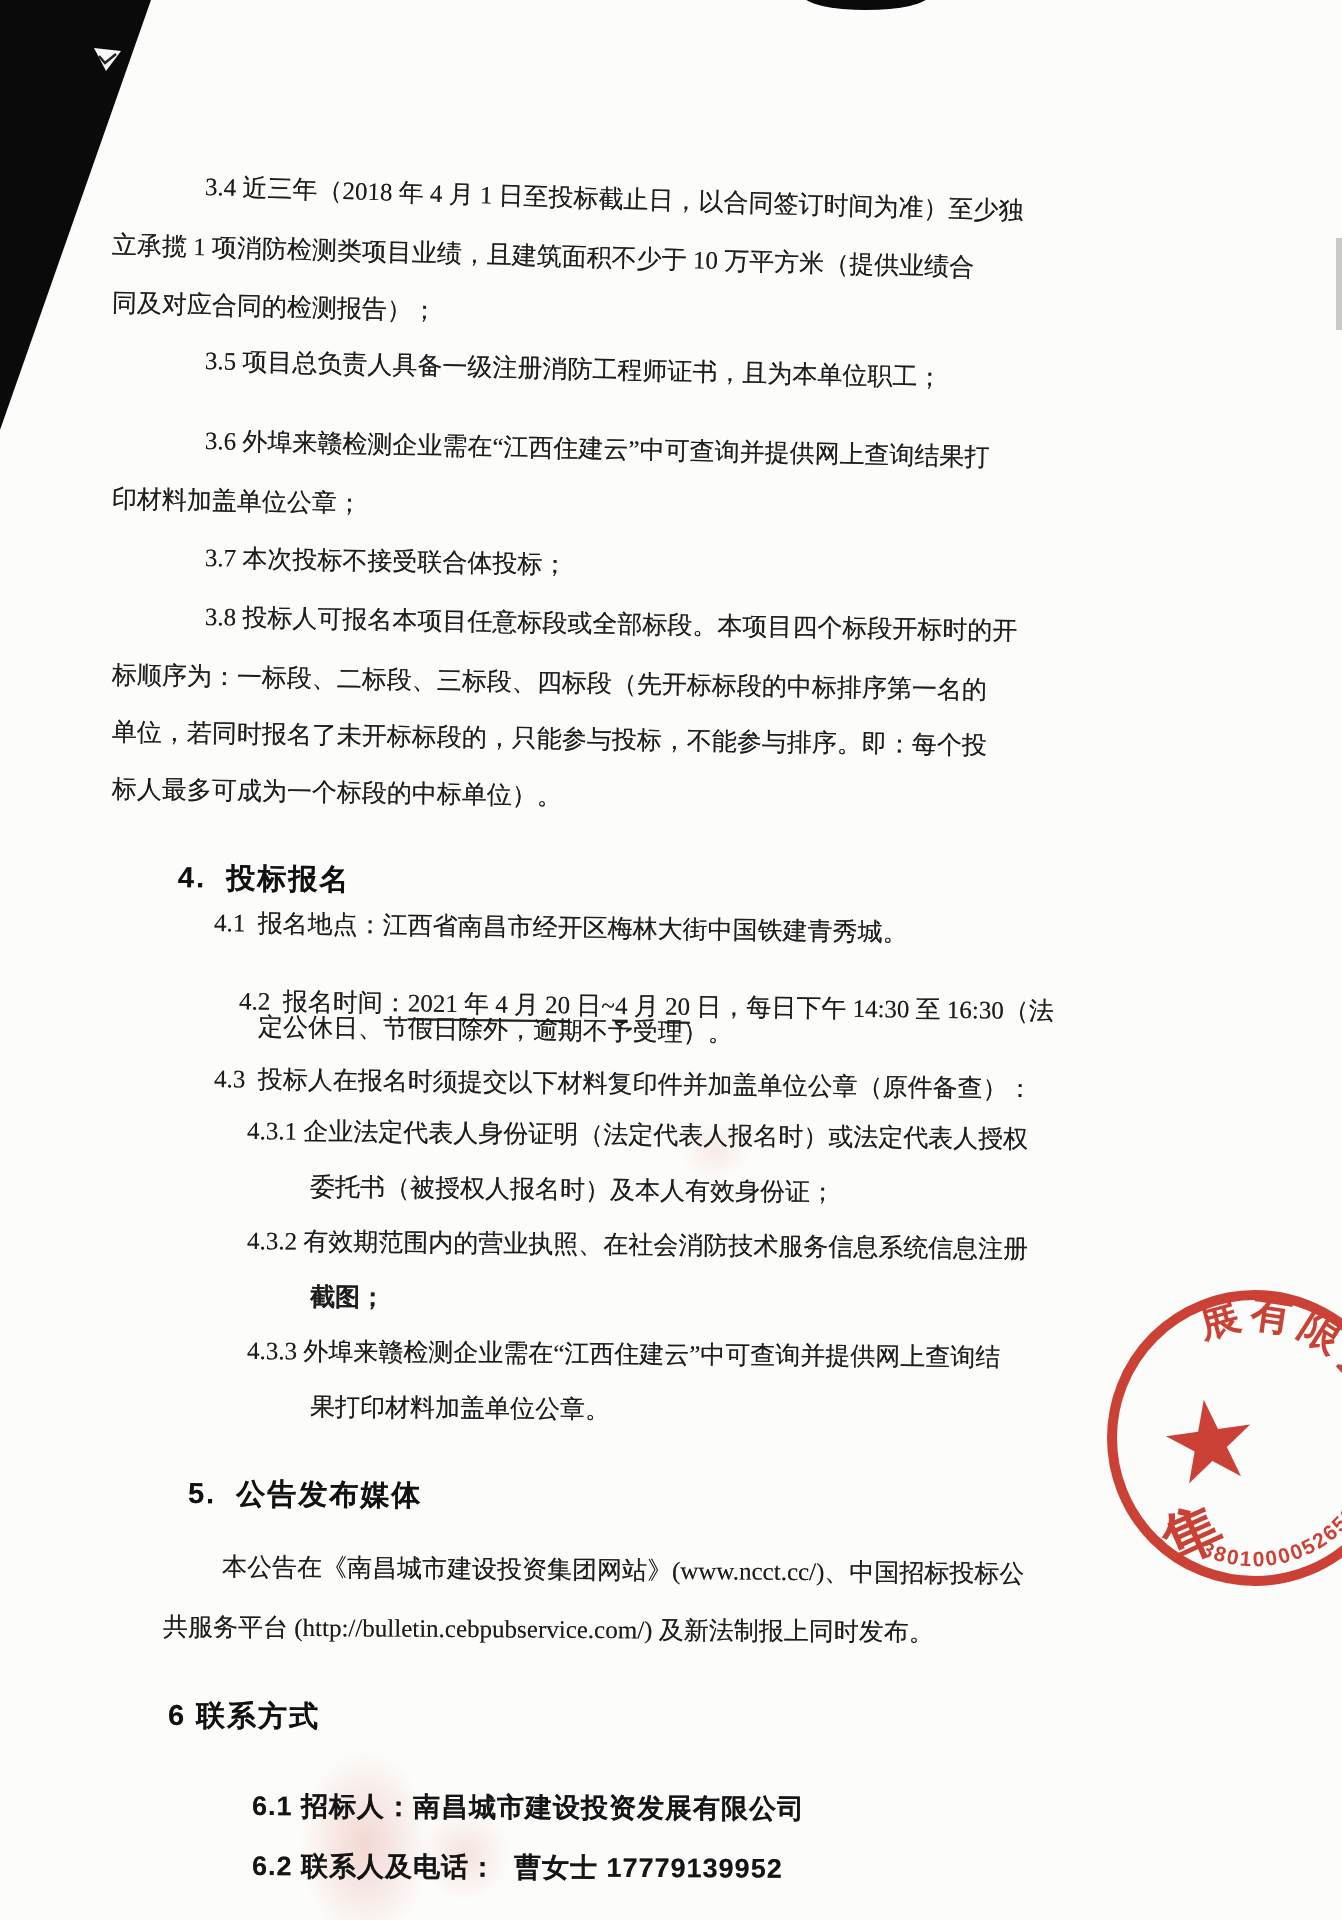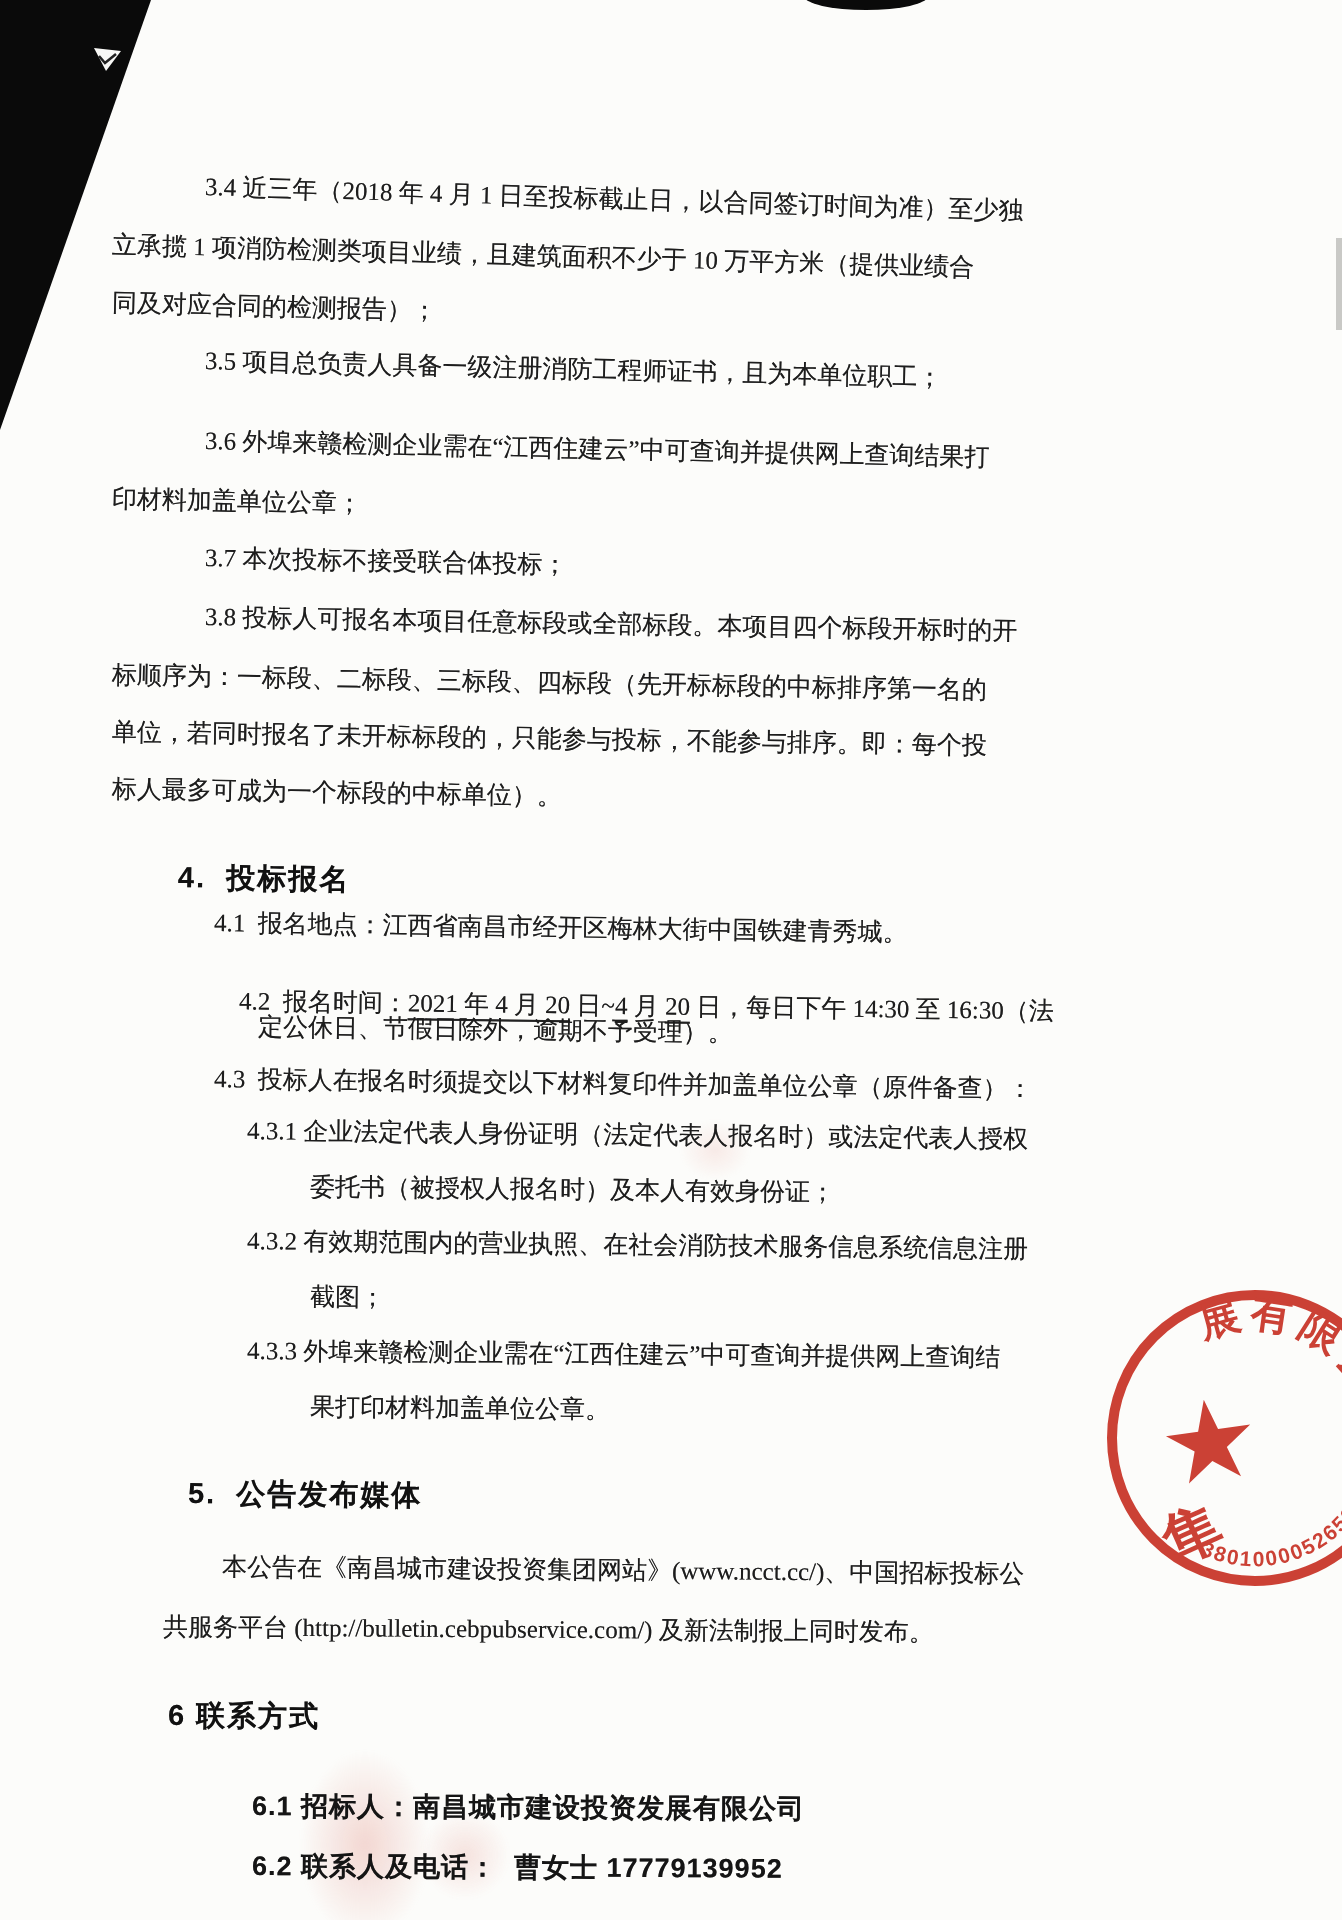--- a/index.html
+++ b/index.html
@@ -80,21 +80,21 @@
 
   <div class="ln" style="left:214px;top:956px;--r:0.7deg;">
     <span>4.2  报名时间：</span><span class="u">2021 年 4 月 </span><span class="u">20</span><span> 日~</span><span class="u">4</span><span> 月 </span><span class="u">20</span><span> 日，每日下午 14:30 至 16:30（法</span>
   </div>
   <div class="ln" style="left:258px;top:1010px;--r:0.7deg;">定公休日、节假日除外，逾期不予受理）。</div>
 
   <div class="ln" style="left:214px;top:1062px;--r:0.7deg;">4.3  投标人在报名时须提交以下材料复印件并加盖单位公章（原件备查）：</div>
   <div class="ln" style="left:247px;top:1114px;--r:0.6deg;">4.3.1 企业法定代表人身份证明（法定代表人报名时）或法定代表人授权</div>
   <div class="ln" style="left:310px;top:1170px;--r:0.6deg;">委托书（被授权人报名时）及本人有效身份证；</div>
   <div class="ln" style="left:247px;top:1224px;--r:0.6deg;">4.3.2 有效期范围内的营业执照、在社会消防技术服务信息系统信息注册</div>
-  <div class="ln" style="left:310px;top:1280px;--r:0.5deg;">截图；</div>
+  <div class="ln" style="left:310px;top:1280px;font-weight:bold;--r:0.5deg;">截图；</div>
   <div class="ln" style="left:247px;top:1334px;--r:0.5deg;">4.3.3 外埠来赣检测企业需在“江西住建云”中可查询并提供网上查询结</div>
   <div class="ln" style="left:310px;top:1390px;--r:0.5deg;">果打印材料加盖单位公章。</div>
 
   <div class="ln hd" style="left:188px;top:1474px;--r:0.5deg;">5.  公告发布媒体</div>
   <div class="ln" style="left:222px;top:1550px;--r:0.5deg;">本公告在《南昌城市建设投资集团网站》(www.ncct.cc/)、中国招标投标公</div>
   <div class="ln" style="left:163px;top:1610px;--r:0.4deg;">共服务平台 (http://bulletin.cebpubservice.com/) 及新法制报上同时发布。</div>
 
   <div class="ln hd" style="left:168px;top:1696px;--r:0.4deg;">6 联系方式</div>
   <div class="ln hv" style="left:252px;top:1788px;--r:0.3deg;">6.1 招标人：南昌城市建设投资发展有限公司</div>
   <div class="ln hv" style="left:252px;top:1848px;--r:0.3deg;">6.2 联系人及电话：  曹女士 17779139952</div>

